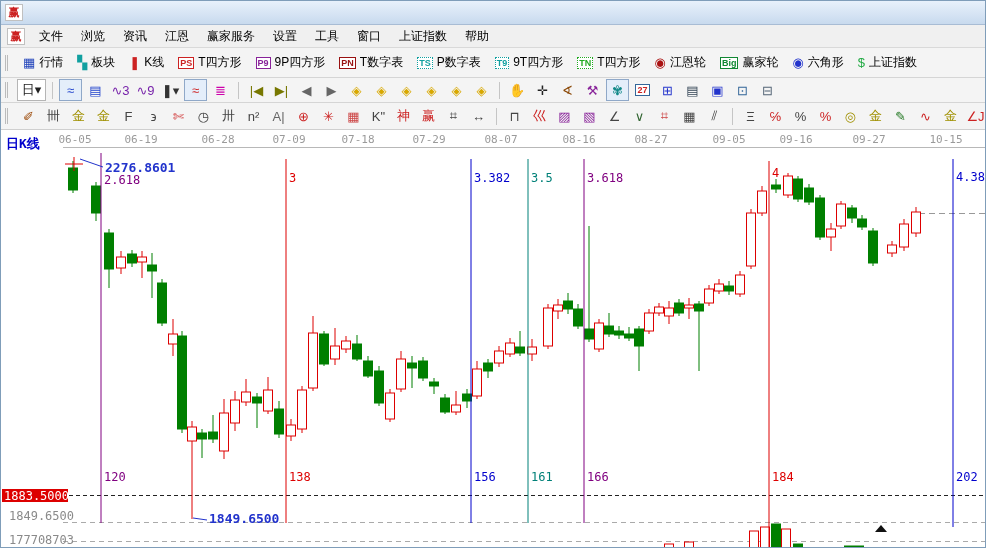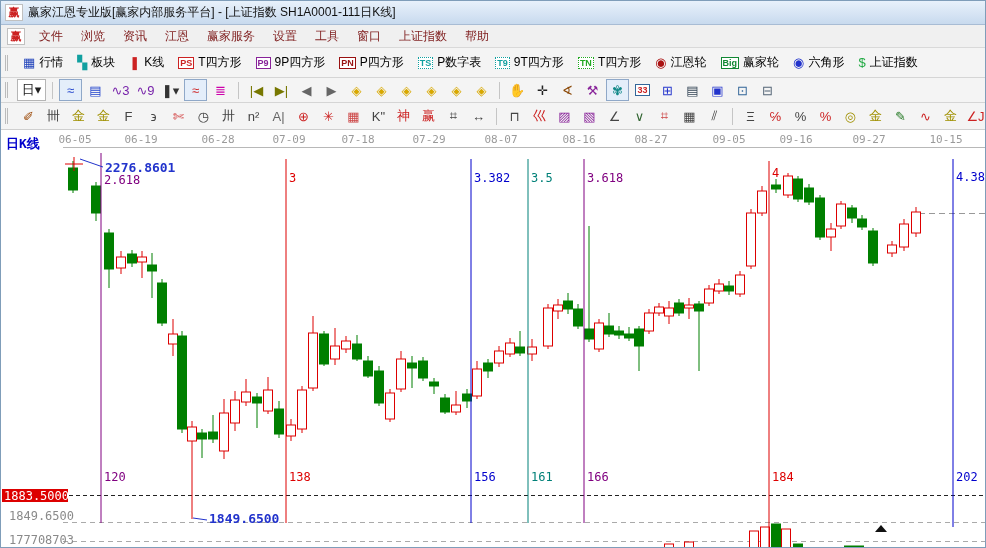--- a/index.html
+++ b/index.html
@@ -7,21 +7,21 @@
        font-family:"Liberation Sans",sans-serif;font-size:12px;background:#fff;}
   
   .chrome{position:relative;z-index:2;}
   #titlebar{height:24px;background:linear-gradient(#e8f1fb,#c8daee);display:flex;align-items:center;
             padding-left:4px;border-bottom:1px solid #a8bcd4;box-sizing:border-box;}
   .applogo{width:16px;height:15px;background:#fff;border:1px solid #c0c0c0;color:#c22;font-weight:bold;
            font-size:11px;line-height:14px;text-align:center;margin-right:5px;flex:none;}
   #titletext{color:#111;white-space:nowrap;}
   #menubar{height:23px;background:#f0f0f0;display:flex;align-items:center;padding-left:6px;
            border-bottom:1px solid #d9d9d9;box-sizing:border-box;}
-  .menu-item{padding:6px 9px;color:#7f1d1d;cursor:default;}
+  .menu-item{padding:6px 9px;color:#000000;cursor:default;}
   .tb{display:flex;align-items:center;background:#f4f4f4;box-sizing:border-box;padding-left:2px;}
   #toolbar1{height:30px;border-bottom:1px solid #d5d5d5;}
   #toolbar2{height:25px;border-bottom:1px solid #d5d5d5;}
   #toolbar3{height:27px;border-bottom:1px solid #cfcfcf;}
   .grip{width:3px;height:16px;border-left:3px double #bbb;margin:0 5px 0 2px;flex:none;}
   .sep{width:1px;height:17px;background:#c5c5c5;margin:0 5px;flex:none;}
   .t1item{display:flex;align-items:center;gap:4px;margin:0 7px;white-space:nowrap;cursor:default;}
   .tbtn{height:20px;min-width:21px;display:flex;align-items:center;justify-content:center;
         font-size:13px;margin:0 1px;cursor:default;border:1px solid transparent;white-space:nowrap;}
   .tbtn.active{border:1px solid #8fa8c8;background:#e4eefa;}
@@ -249,21 +249,20 @@
       <text x="208" y="522" fill="#2233cc" font-size="13" font-weight="bold">1849.6500</text>
       <rect x="1" y="488" width="66" height="13" fill="#dd0000"></rect>
       <text x="3" y="499" fill="#ffffff" font-size="12">1883.5000</text>
       <text x="8" y="519" fill="#8a8a8a" font-size="12">1849.6500</text>
       <text x="8" y="543" fill="#8a8a8a" font-size="12">177708703</text>
       <path d="M874,531 L886,531 L880,524 Z" fill="#111"></path>
     </svg>
 
   <div id="titlebar" class="chrome">
     <span class="applogo">赢</span>
-    <span id="titletext">赢家江恩专业版[赢家内部服务平台] - [上证指数  SH1A0001-111日K线]</span>
   </div>
 
   <div id="menubar" class="chrome">
     <span class="applogo">赢</span>
     <span id="menu-items" style="display:flex;">
         <span class="menu-item">文件</span>
         <span class="menu-item">浏览</span>
         <span class="menu-item">资讯</span>
         <span class="menu-item">江恩</span>
         <span class="menu-item">赢家服务</span>
@@ -292,21 +291,21 @@
       <span class="t1item">
         <span class="lbox" style="color: rgb(204, 34, 34); border-color: rgb(204, 34, 34);">PS</span>
         <span>T四方形</span>
       </span>
       <span class="t1item">
         <span class="lbox" style="color: rgb(136, 34, 153); border-color: rgb(136, 34, 153);">P9</span>
         <span>9P四方形</span>
       </span>
       <span class="t1item">
         <span class="lbox" style="color: rgb(153, 17, 17); border-color: rgb(153, 17, 17);">PN</span>
-        <span>P四方形</span>
+        <span>T数字表</span>
       </span>
       <span class="t1item">
         <span class="lbox dotted" style="color: rgb(17, 160, 160); border-color: rgb(17, 160, 160);">TS</span>
         <span>P数字表</span>
       </span>
       <span class="t1item">
         <span class="lbox dotted" style="color: rgb(17, 160, 160); border-color: rgb(17, 160, 160);">T9</span>
         <span>9T四方形</span>
       </span>
       <span class="t1item">
@@ -353,21 +352,21 @@
       <span class="tbtn" style="color: rgb(216, 168, 0);">◈</span>
       <span class="tbtn" style="color: rgb(216, 168, 0);">◈</span>
       <span class="tbtn" style="color: rgb(216, 168, 0);">◈</span>
       <span class="sep"></span>
       <span class="tbtn" style="color: rgb(85, 85, 85);">✋</span>
       <span class="tbtn" style="color: rgb(34, 34, 34);">✛</span>
       <span class="tbtn" style="color: rgb(136, 68, 0);">∢</span>
       <span class="tbtn" style="color: rgb(136, 34, 153);">⚒</span>
       <span class="tbtn active" style="color: rgb(17, 136, 136);">✾</span>
       <span class="tbtn">
-        <span class="lbox" style="color: rgb(204, 34, 34); border-color: rgb(51, 102, 153);">33</span>
+        <span class="lbox" style="color: rgb(204, 34, 34); border-color: rgb(51, 102, 153);">27</span>
       </span>
       <span class="tbtn" style="color: rgb(34, 51, 204);">⊞</span>
       <span class="tbtn" style="color: rgb(51, 68, 85);">▤</span>
       <span class="tbtn" style="color: rgb(34, 51, 204);">▣</span>
       <span class="tbtn" style="color: rgb(51, 102, 153);">⊡</span>
       <span class="tbtn" style="color: rgb(85, 102, 119);">⊟</span>
     </div>
 
   <div id="toolbar3" class="tb chrome">
     <span class="grip"></span>

